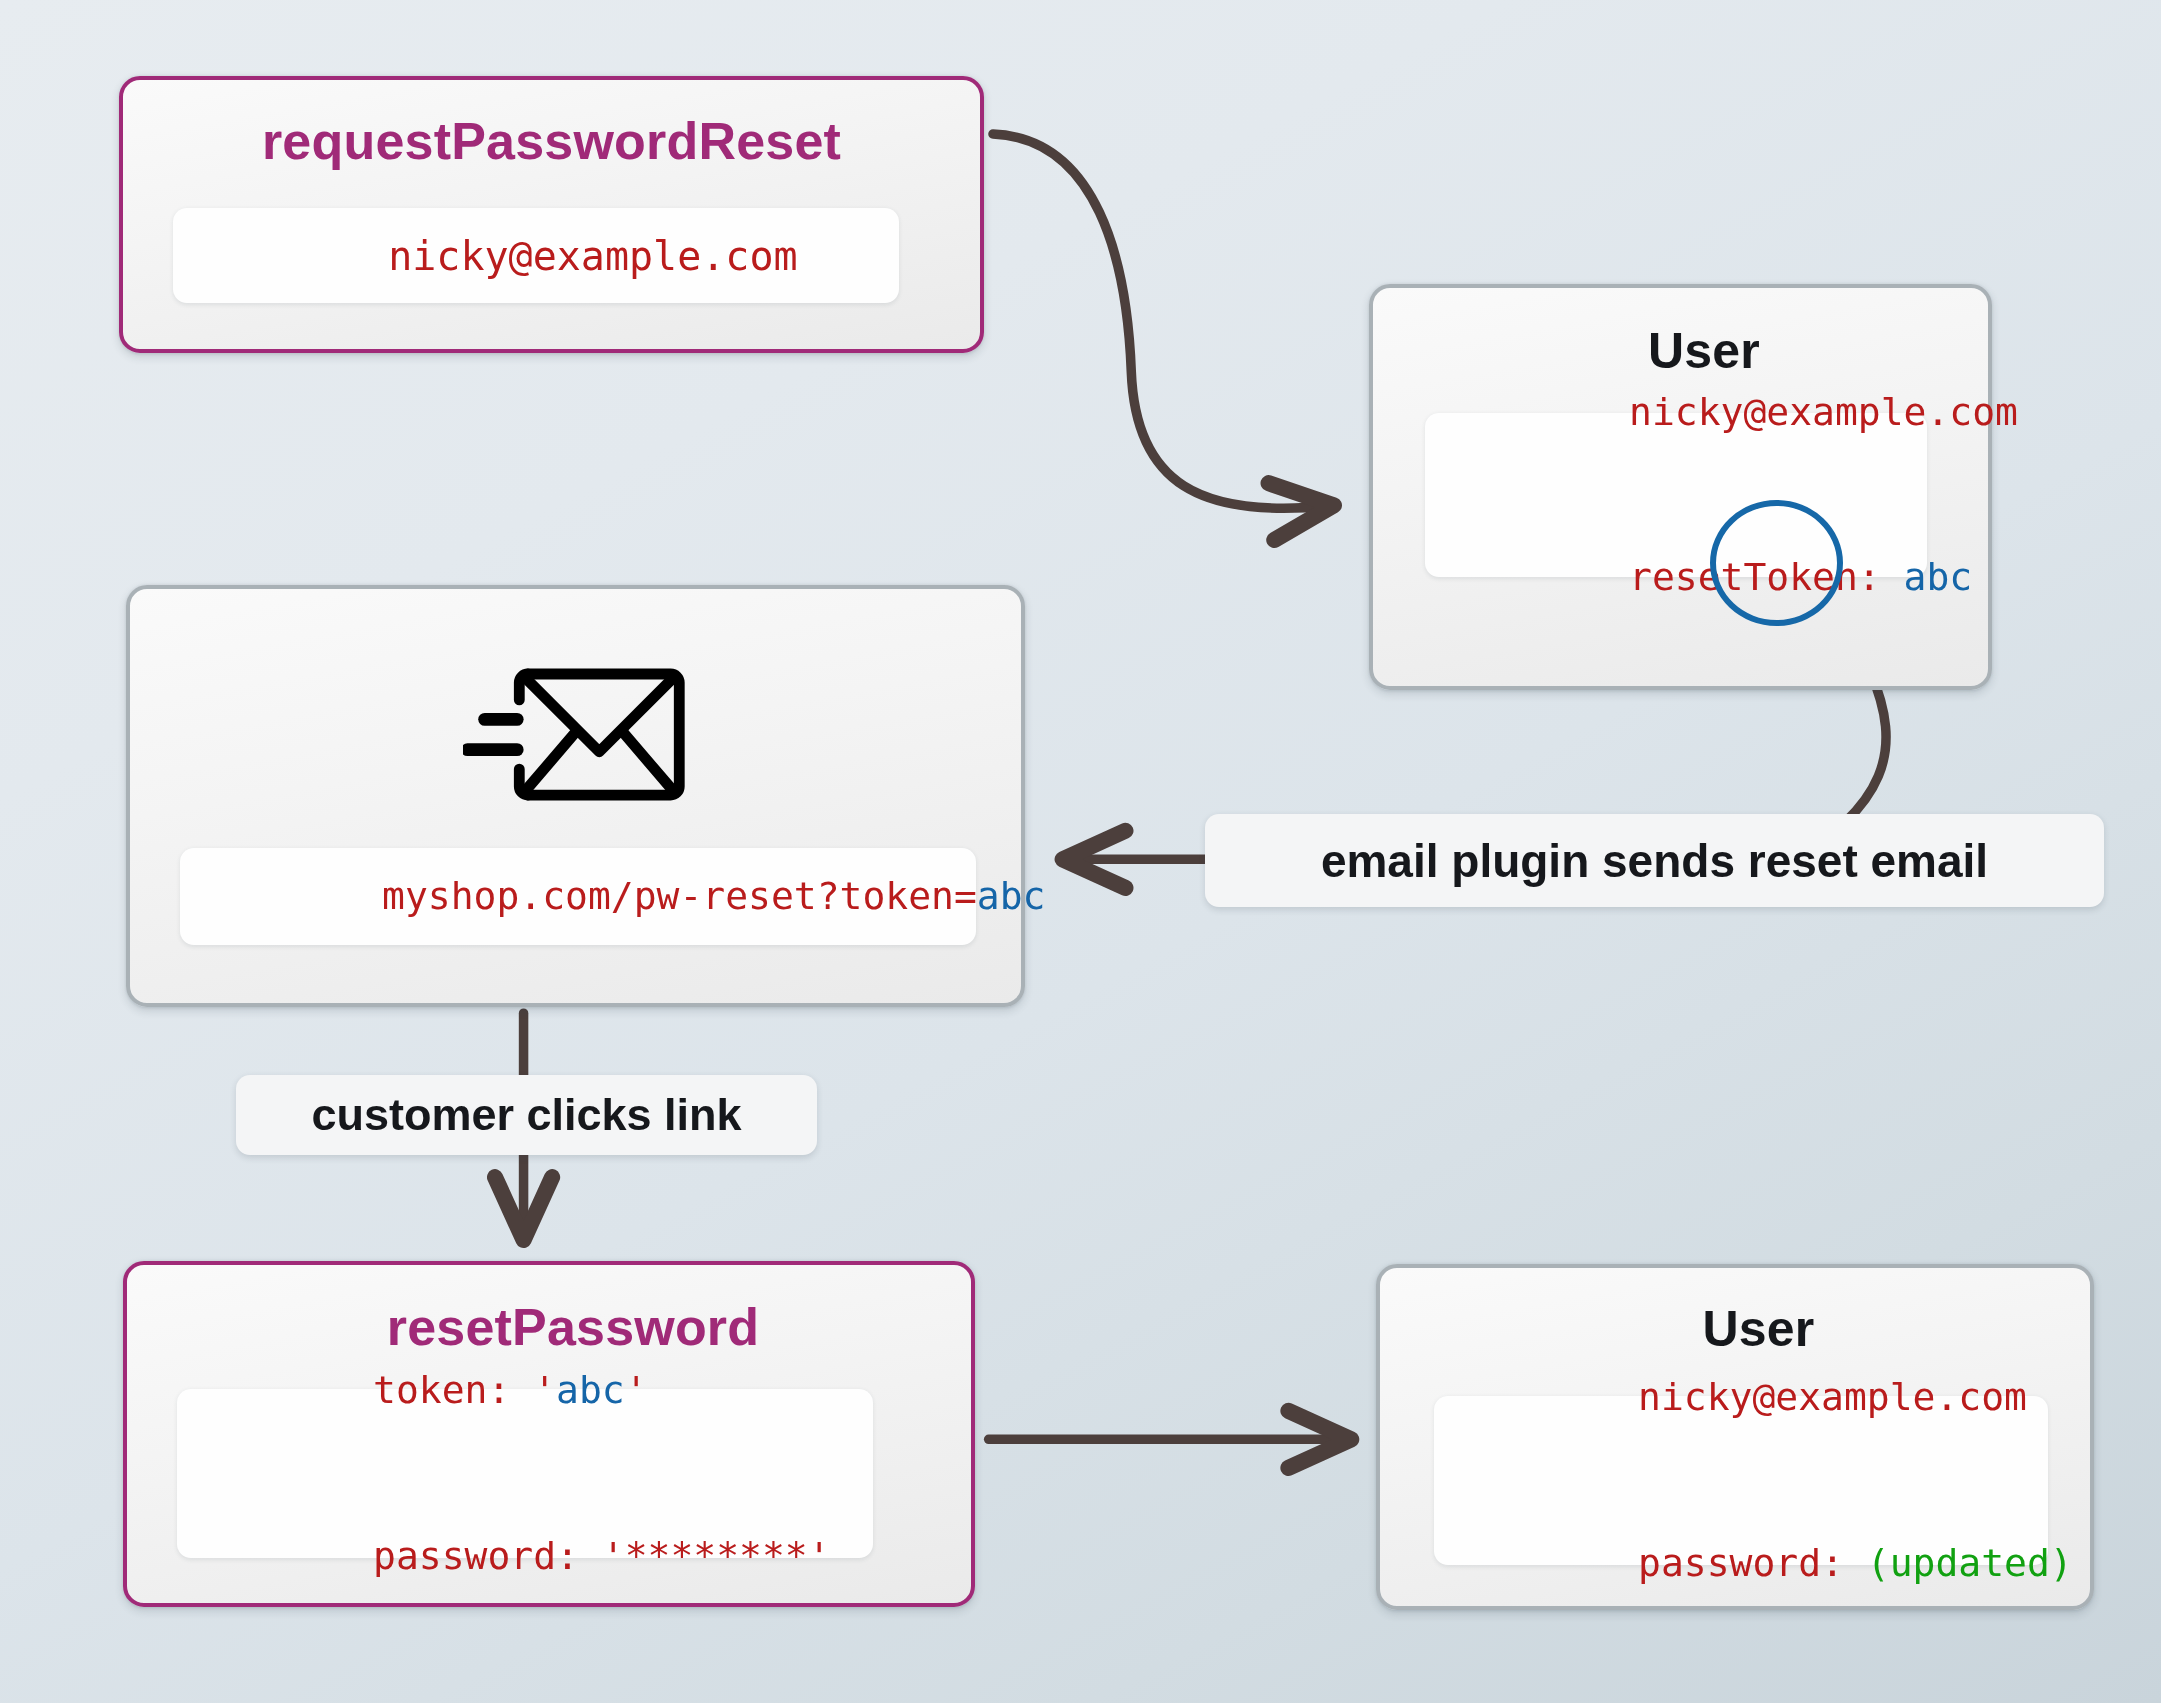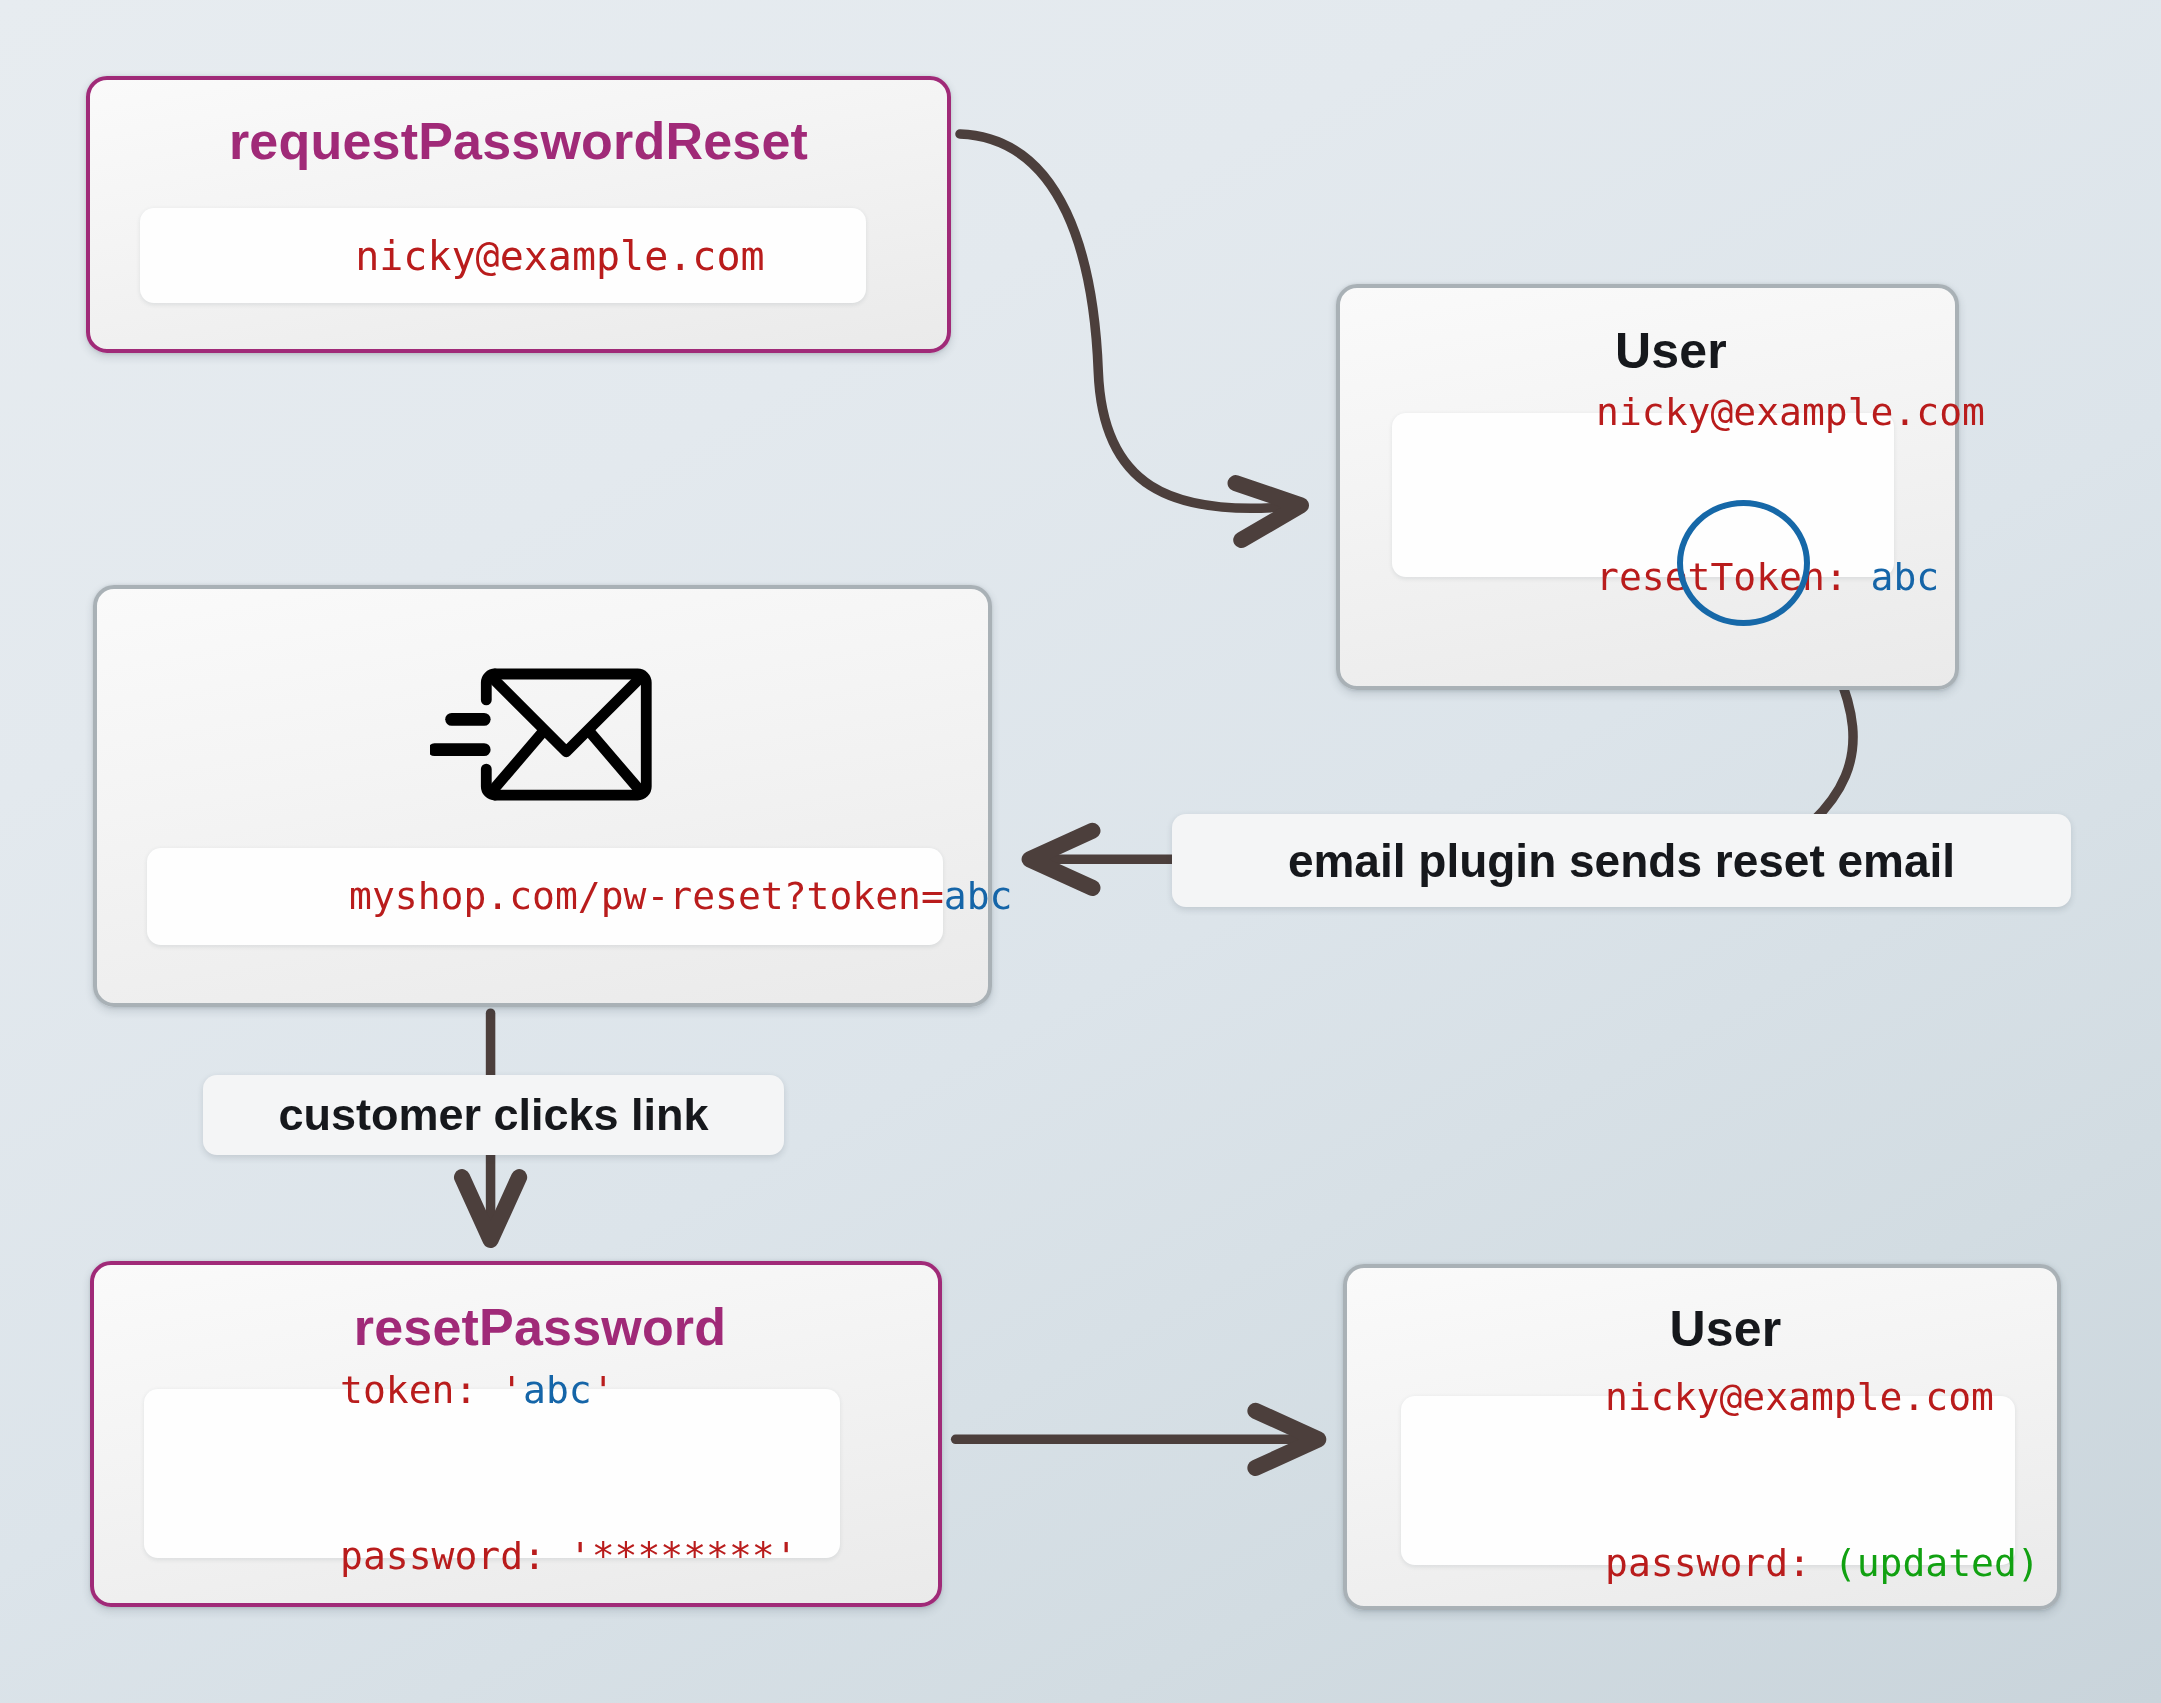--- a/index.html
+++ b/index.html
@@ -11,20 +11,21 @@
     height: 1703px;
     overflow: hidden;
     font-family: "Liberation Sans", sans-serif;
     background: linear-gradient(152deg, #e7ecf0 0%, #e3e9ee 28%, #dce4ea 55%, #d2dce2 80%, #c9d4db 100%);
   }
 
   #stage {
     position: relative;
     width: 2094px;
     height: 1703px;
+    margin-left: 33px;
   }
 
   svg.edges {
     position: absolute;
     left: 0; top: 0;
     width: 2162px;
     height: 1703px;
     pointer-events: none;
   }
 

